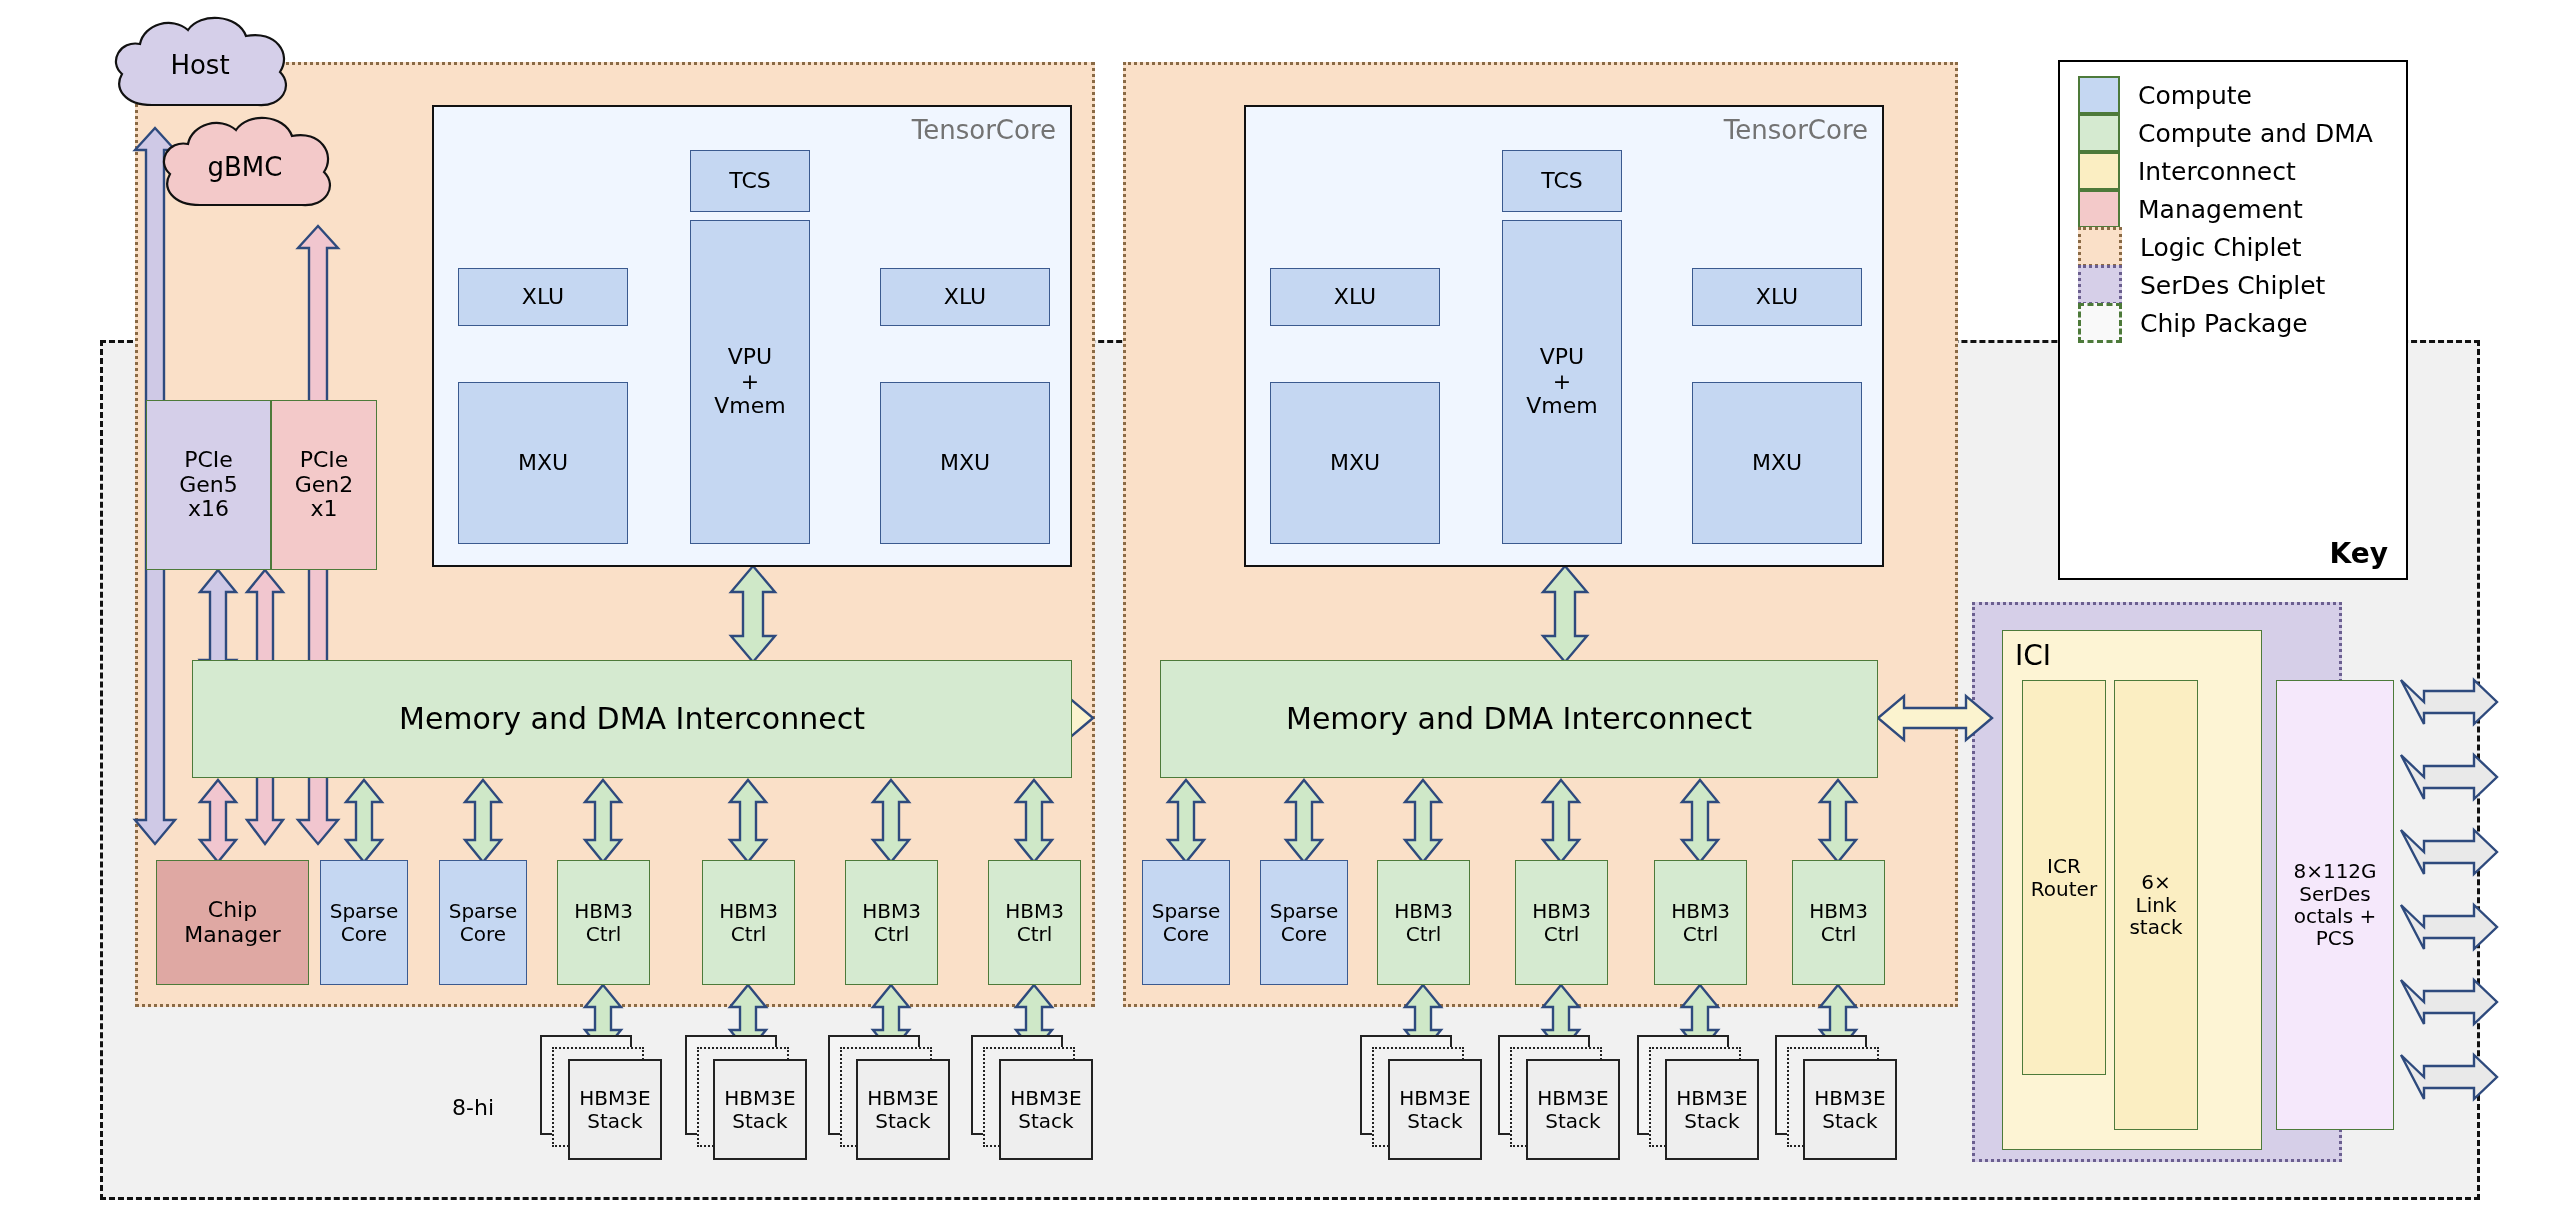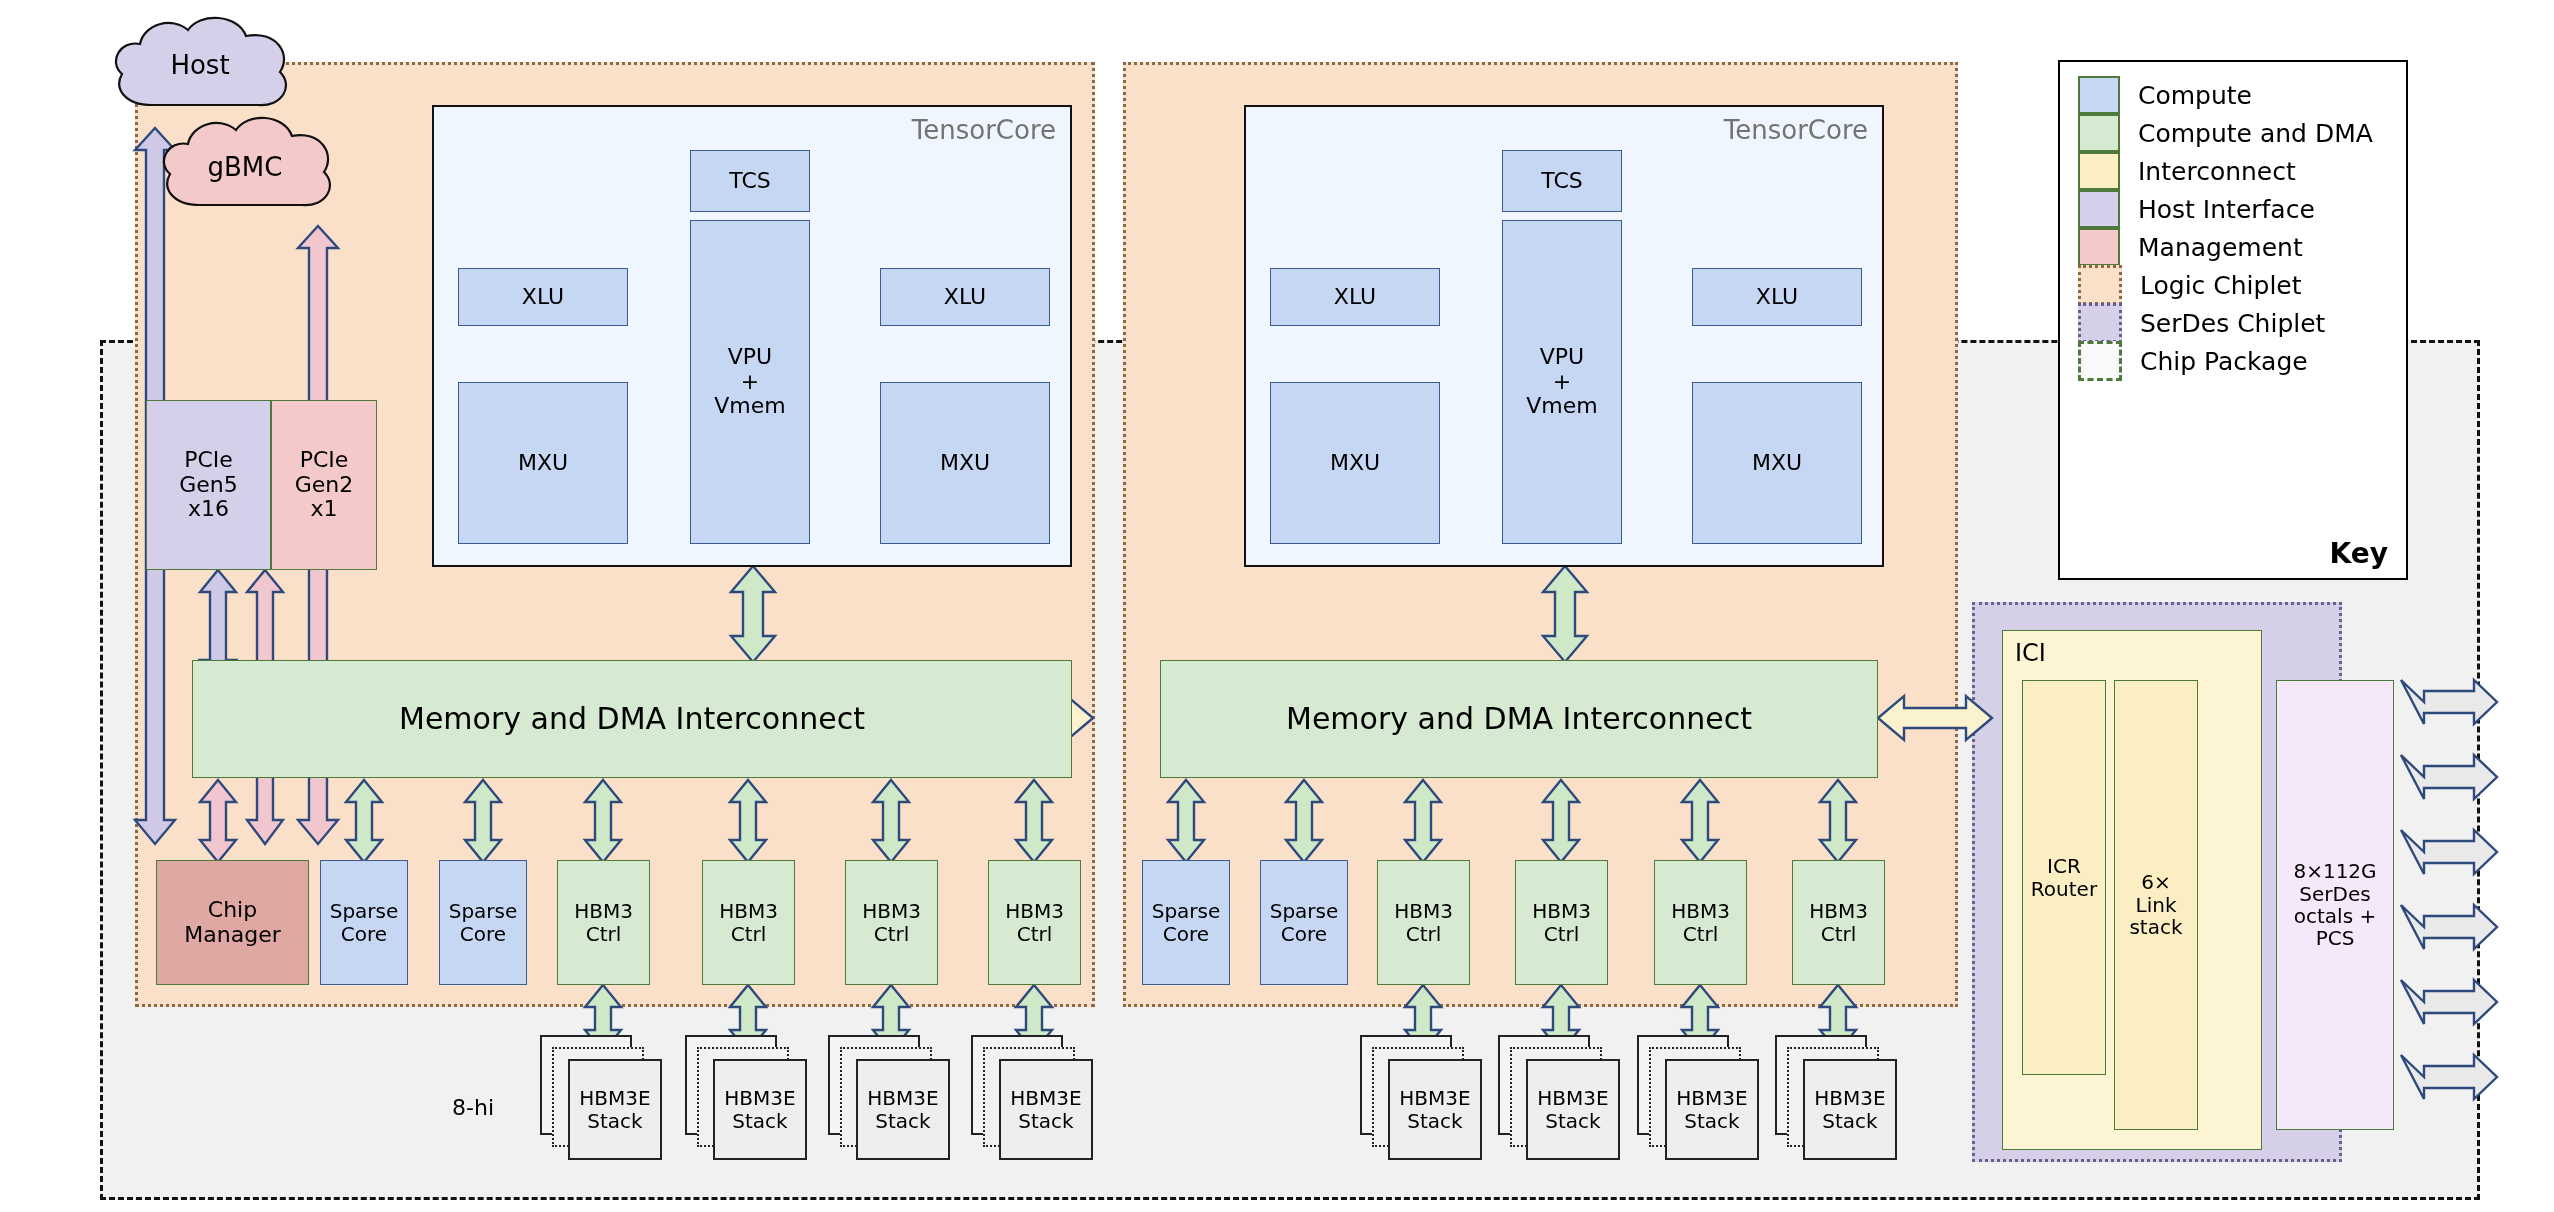--- a/index.html
+++ b/index.html
@@ -289,21 +289,21 @@
 Stack</div>
 </div>
 <div class="abs" style="left:1775px;top:1035px;width:122px;height:125px;">
   <div class="abs stack-ghost2" style="left:0;top:0;width:92px;height:100px;"></div>
   <div class="abs stack-ghost" style="left:12px;top:12px;width:92px;height:100px;"></div>
   <div class="abs stack-front ctr lbl-sm" style="left:28px;top:24px;width:94px;height:101px;white-space:pre-line;">HBM3E
 Stack</div>
 </div>
 
 <div class="abs intercon-light" style="left:2002px;top:630px;width:260px;height:520px;">
-  <div style="position:absolute;left:12px;top:8px;font-size:24px;">ICI</div>
+  <div style="position:absolute;left:12px;top:8px;font-size:28px;">ICI</div>
 </div>
 <div class="abs intercon ctr lbl-sm" style="left:2022px;top:680px;width:84px;height:395px;white-space:pre-line;">ICR
 Router</div>
 <div class="abs intercon ctr lbl-sm" style="left:2114px;top:680px;width:84px;height:450px;white-space:pre-line;">6×
 Link
 stack</div>
 <div class="abs serdesblk ctr lbl-sm" style="left:2276px;top:680px;width:118px;height:450px;white-space:pre-line;">8×112G
 SerDes
 octals +
 PCS</div>
@@ -315,24 +315,20 @@
   </div>
   <div class="key-row">
     <div class="key-sw" style="background:#d5ead0;border:2px solid #4d7a3a;"></div>
     <div class="key-txt">Compute and DMA</div>
   </div>
   <div class="key-row">
     <div class="key-sw" style="background:#fbeec2;border:2px solid #4d7a3a;"></div>
     <div class="key-txt">Interconnect</div>
   </div>
   <div class="key-row">
-    <div class="key-sw" style="background:#d5cfe9;border:2px solid #4d7a3a;"></div>
-    <div class="key-txt">Host Interface</div>
-  </div>
-  <div class="key-row">
     <div class="key-sw" style="background:#f3c9c9;border:2px solid #4d7a3a;"></div>
     <div class="key-txt">Management</div>
   </div>
   <div class="key-row">
     <div class="key-sw" style="background:#fae0c8;border:3px dotted #8a6a45;"></div>
     <div class="key-txt">Logic Chiplet</div>
   </div>
   <div class="key-row">
     <div class="key-sw" style="background:#d6cfe8;border:3px dotted #6b5f8f;"></div>
     <div class="key-txt">SerDes Chiplet</div>

